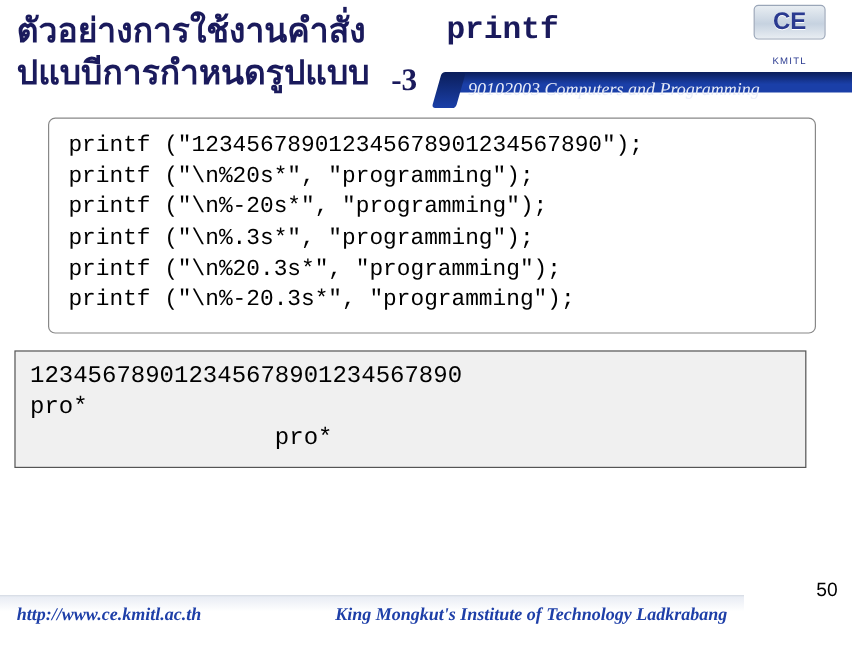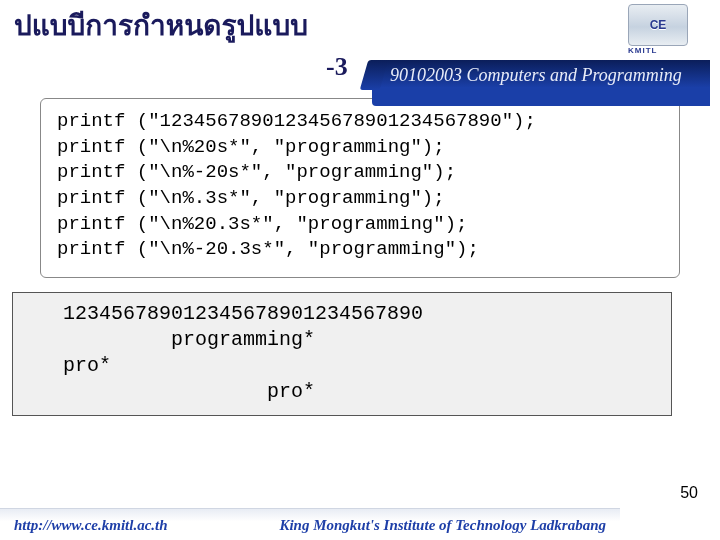--- a/index.html
+++ b/index.html
@@ -51,52 +51,52 @@
     right: 10px;
     top: 2px;
     width: 320px;
     height: 90px;
   }
   .logo {
     position: absolute;
     right: 22px;
     top: 2px;
     width: 60px;
-    height: 42px;
+    height: 29px;
     background: linear-gradient(180deg,#e8edf2,#c6d2e0 55%,#e8edf2);
     border-radius: 4px;
     border: 1px solid #9aa6b8;
     display: flex;
     align-items: center;
     justify-content: center;
-    font-size: 12px;
+    font-size: 20px;
     font-weight: bold;
     color: #2a3a90;
     text-shadow: 0 1px 0 #fff;
   }
   .logo-sub {
     position: absolute;
     right: 22px;
     top: 44px;
     font-size: 8px;
     color: #2a3a90;
-    font-weight: bold;
+    font-weight: normal;
     letter-spacing: 1px;
-    text-align: left;
+    text-align: center;
     width: 60px;
   }
   .course-strip {
     position: absolute;
     right: 0;
     top: 58px;
     width: 338px;
-    height: 46px;
+    height: 17px;
     background: linear-gradient(180deg, #0b1e5a, #1a3fa8 60%, #1a3fa8);
     color: #e8ecf8;
-    font-size: 18px;
+    font-size: 15px;
     font-style: italic;
     line-height: 30px;
     padding-left: 18px;
     font-family: "Times New Roman", serif;
     border-top-left-radius: 4px;
     border-bottom-left-radius: 4px;
   }
   .course-strip::before {
     content: "";
     position: absolute;
@@ -123,32 +123,32 @@
   .output-box {
     margin: 14px 48px 0 12px;
     border: 1px solid #555;
     background: #f0f0f0;
     padding: 8px 12px 10px 12px;
     font-family: "Courier New", monospace;
     font-size: 20px;
     line-height: 1.3;
     color: #000;
   }
-  .out-line { white-space: pre; margin-left: 38px; }
+  .out-line { white-space: pre; }
   .slide-num {
     position: absolute;
     right: 22px;
     bottom: 38px;
     font-size: 16px;
     color: #000;
     font-family: "Tahoma", sans-serif;
   }
   .footer {
     position: absolute;
-    bottom: 0;
+    bottom: 12px;
     left: 0;
     width: 620px;
     height: 32px;
     background: linear-gradient(180deg, #e8ecf4 0%, #fff 40%);
     border-top: 1px solid #d0d6e2;
     text-decoration: underline;
   }
   .footer-left {
     position: absolute;
     left: 14px;
@@ -169,42 +169,43 @@
     font-weight: bold;
     font-size: 15px;
   }
 </style>
 </head>
 <body>
 
 <div class="slide">
 
   <div class="header">
+    <div class="title-thai">ตัวอย่างการใช้งานคำสั่ง</div>
     <div class="title-thai">ปแบบีการกำหนดรูปแบบ</div>
+    <div class="title-code">printf</div>
     <div class="title-num">-3</div>
 
     <div class="header-deco">
       <div class="logo">CE</div>
       <div class="logo-sub">KMITL</div>
       <div class="course-strip">90102003 Computers and Programming</div>
     </div>
   </div>
 
   <div class="code-box">
     <div class="code-line">printf ("123456789012345678901234567890");</div>
     <div class="code-line">printf ("\n%20s*", "programming");</div>
     <div class="code-line">printf ("\n%-20s*", "programming");</div>
     <div class="code-line">printf ("\n%.3s*", "programming");</div>
     <div class="code-line">printf ("\n%20.3s*", "programming");</div>
     <div class="code-line">printf ("\n%-20.3s*", "programming");</div>
   </div>
 
   <div class="output-box">
     <div class="out-line">123456789012345678901234567890</div>
-    <div class="out-line">         programming*</div>
     <div class="out-line">pro*</div>
     <div class="out-line">                 pro*</div>
   </div>
 
   <div class="slide-num">50</div>
 
   <div class="footer">
     <div class="footer-left">http://www.ce.kmitl.ac.th</div>
     <div class="footer-right">King Mongkut's Institute of Technology Ladkrabang</div>
   </div>

